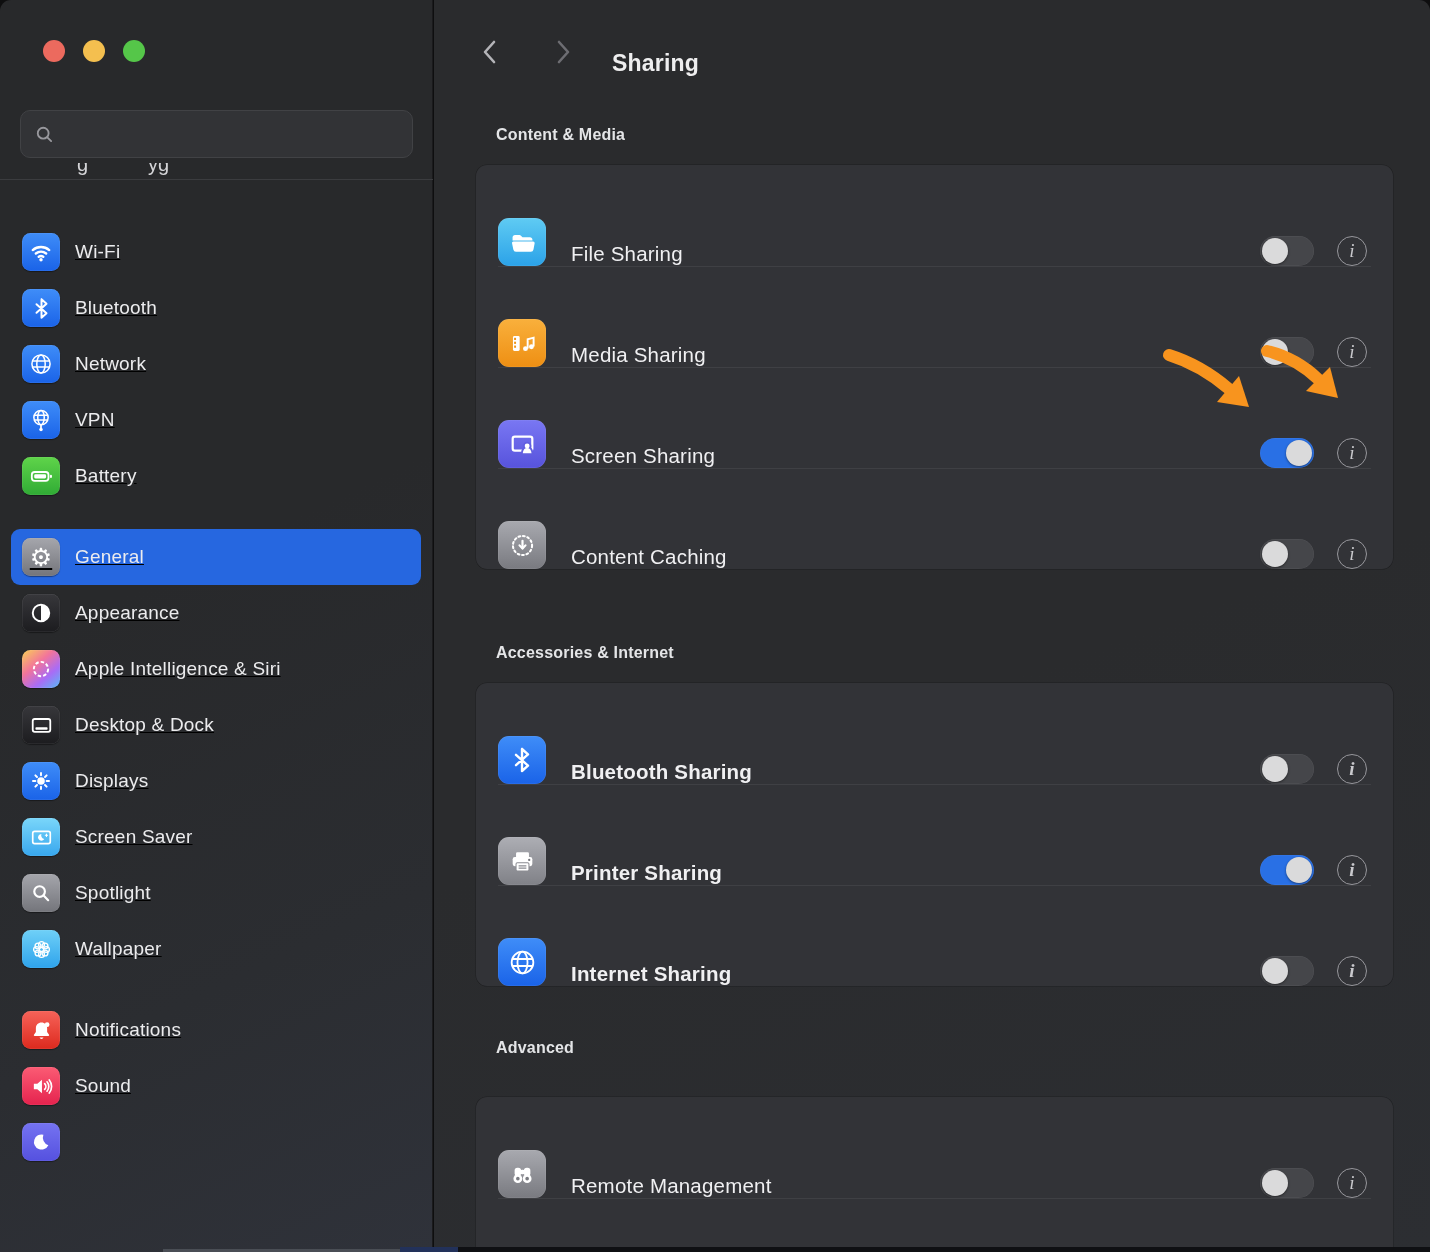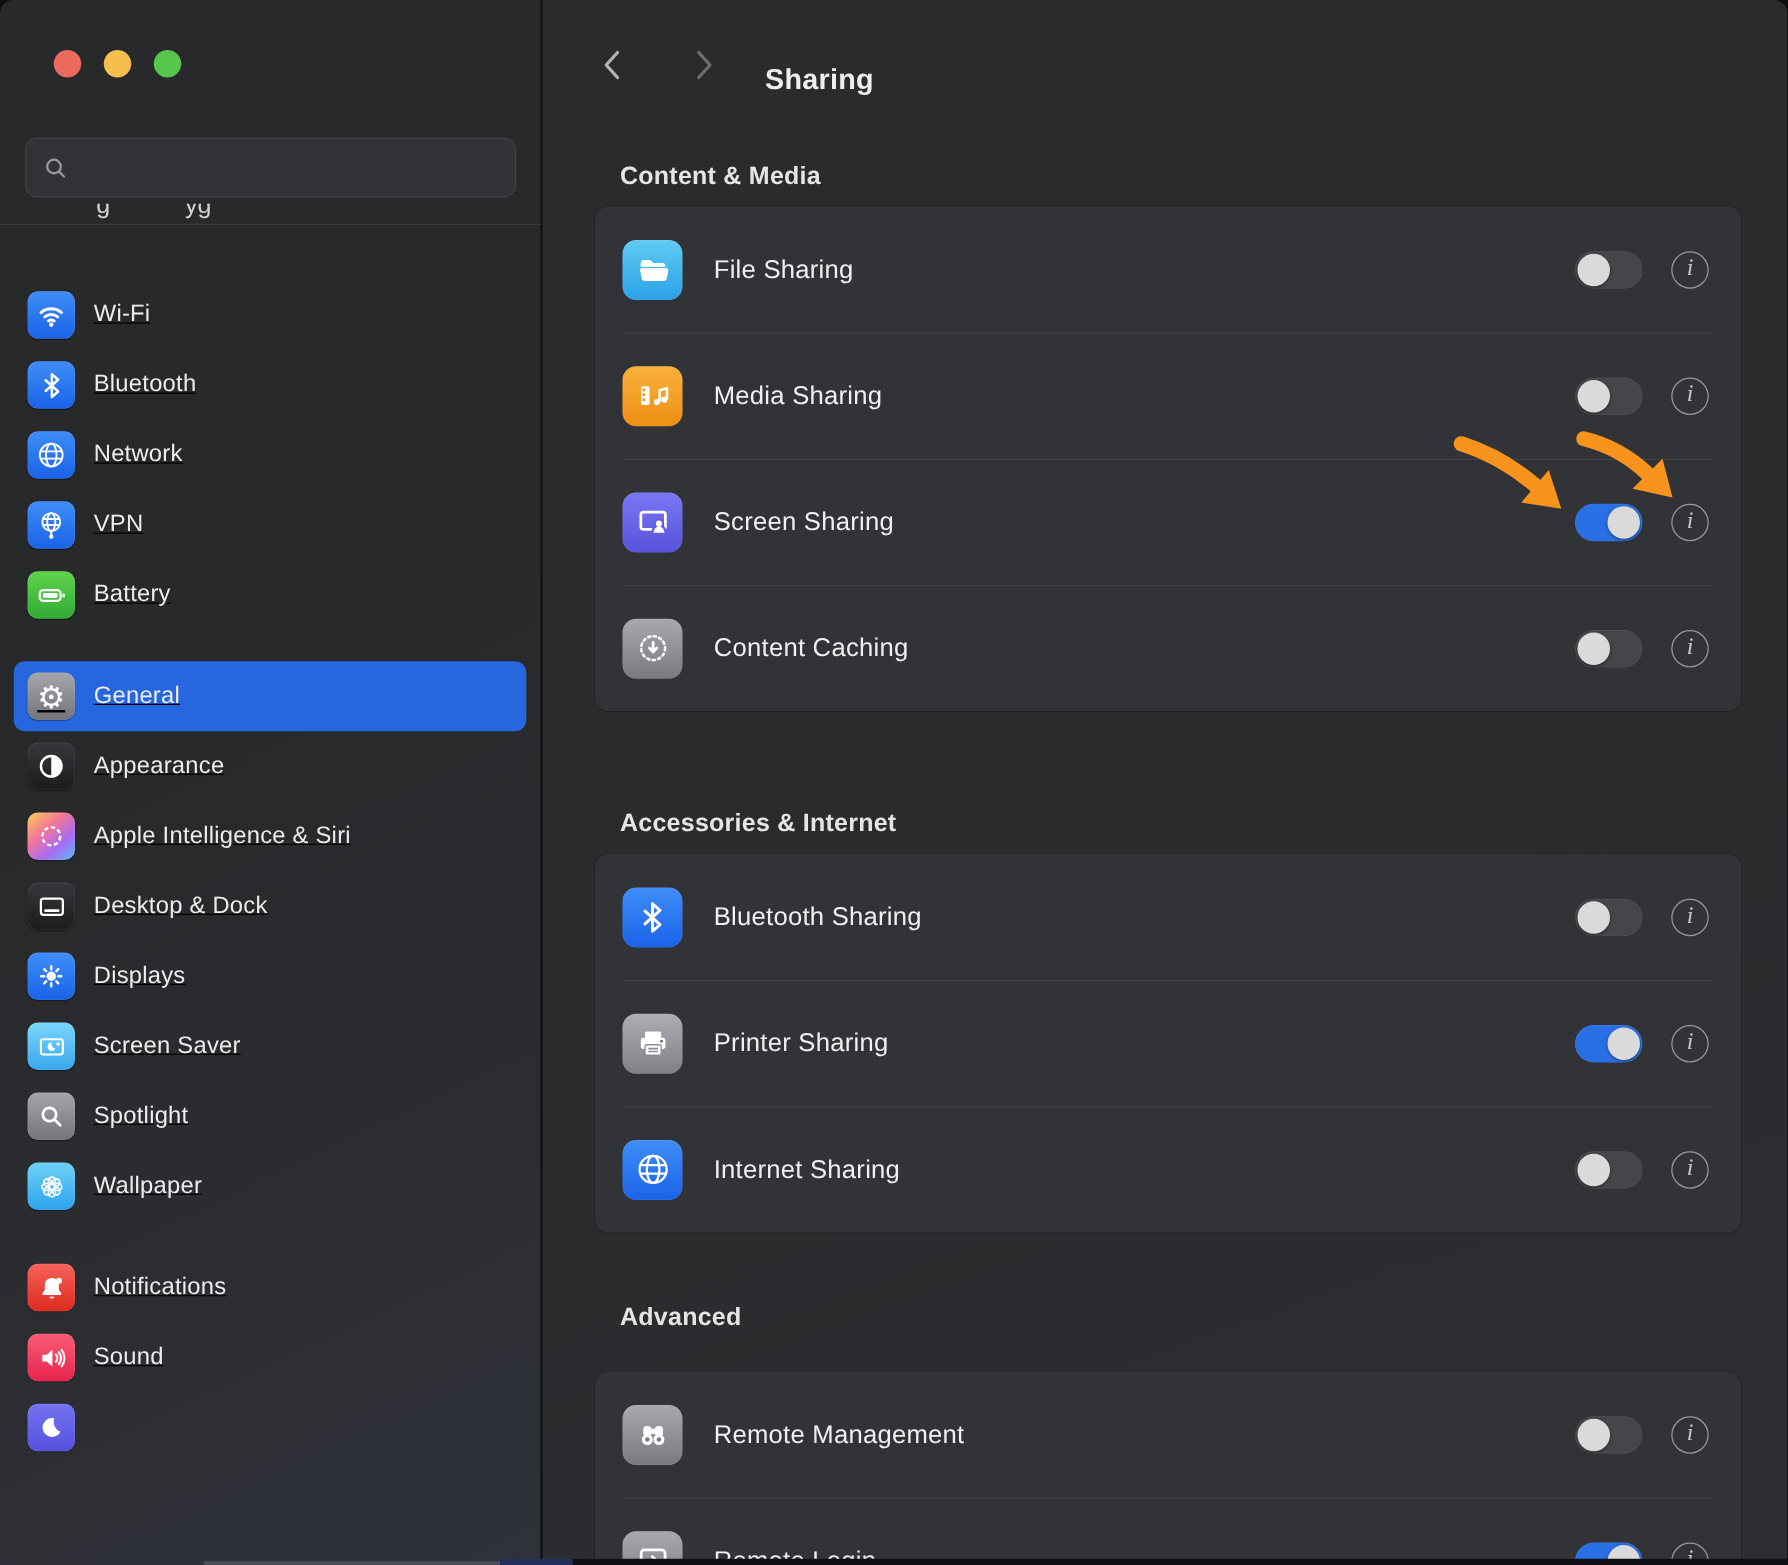--- a/index.html
+++ b/index.html
@@ -35,26 +35,26 @@
   .sgap{height:25px;}
   .glyph{color:#fff;font-family:"DejaVu Sans",sans-serif;font-size:25px;line-height:1;}
 
   
   .content{position:absolute;left:434px;top:0;right:0;height:100%;
     background:linear-gradient(160deg,#2a2b2d 55%,#2c2e32);}
   .chev{position:absolute;top:37px;width:30px;height:30px;display:flex;align-items:center;justify-content:center;}
   .chev.back{left:41px;}
   .chev.fwd{left:114px;}
   .ctitle{position:absolute;left:178px;top:35px;font-size:23px;font-weight:bold;color:#eeeeef;letter-spacing:.2px;}
-  .sectitle{position:absolute;left:62px;font-size:20px;font-weight:bold;color:#e4e5e7;letter-spacing:.2px;}
+  .sectitle{position:absolute;left:62px;font-size:16px;font-weight:bold;color:#e4e5e7;letter-spacing:.2px;}
   .st1{top:113px;} .st2{top:631px;} .st3{top:1026px;}
   .card{position:absolute;left:42px;width:917px;background:#323337;border-radius:11px;
     box-shadow:0 0 0 .5px rgba(0,0,0,.3);}
-  .c1{top:165px;} .c2{top:683px;} .c3{top:1097px;}
-  .row{height:101px;display:flex;align-items:center;padding:0 26px 0 22px;position:relative;}
+  .c1{top:165px;} .c2{top:683px;font-weight:bold;} .c3{top:1097px;}
+  .row{height:101px;display:flex;align-items:flex-end;padding:0 26px 0 22px;position:relative;}
   .row + .row::before{content:"";position:absolute;left:22px;right:22px;top:0;height:1px;background:#3f4044;}
   .rtile{width:48px;height:48px;border-radius:11px;display:flex;align-items:center;justify-content:center;
     flex:none;box-shadow:inset 0 0 0 .5px rgba(255,255,255,.12);}
   .rlabel{margin-left:25px;font-size:20.5px;color:#f0f0f2;letter-spacing:.2px;}
   .spacer{flex:1;}
   .toggle{width:54px;height:30px;border-radius:15.5px;background:#45464a;position:relative;flex:none;
     box-shadow:inset 0 0 0 .5px rgba(255,255,255,.08);}
   .toggle .knob{position:absolute;top:2px;left:2px;width:26px;height:26px;border-radius:50%;
     background:#dadadb;box-shadow:0 1px 2.5px rgba(0,0,0,.45);}
   .toggle.on{background:#2970e5;}

